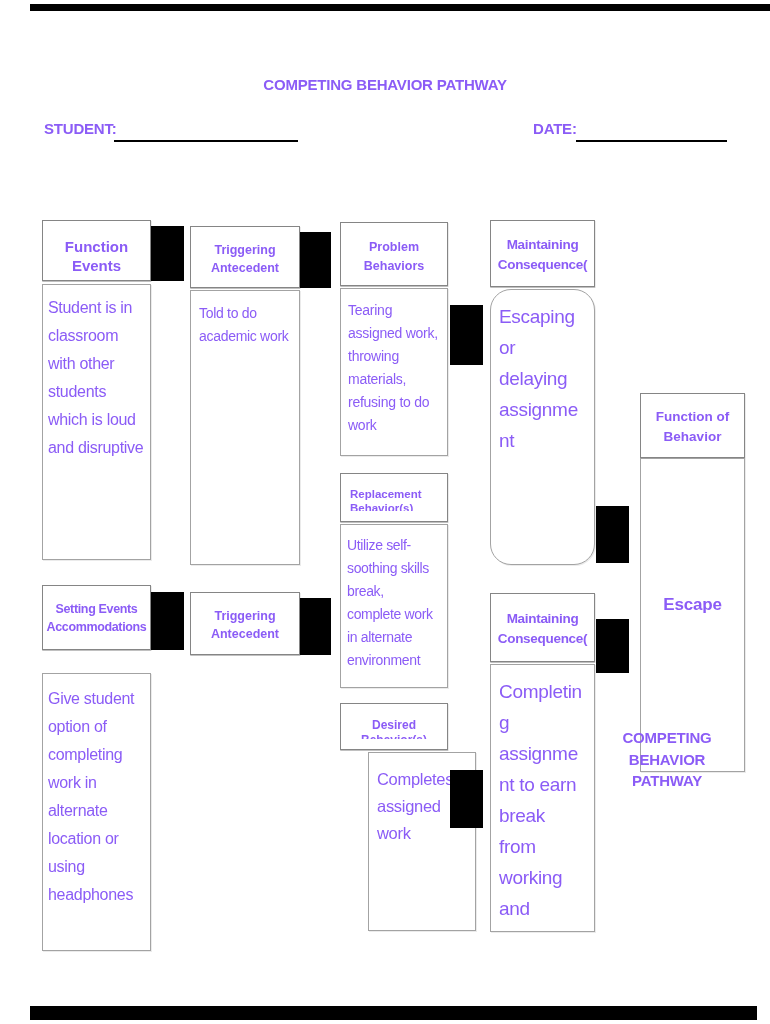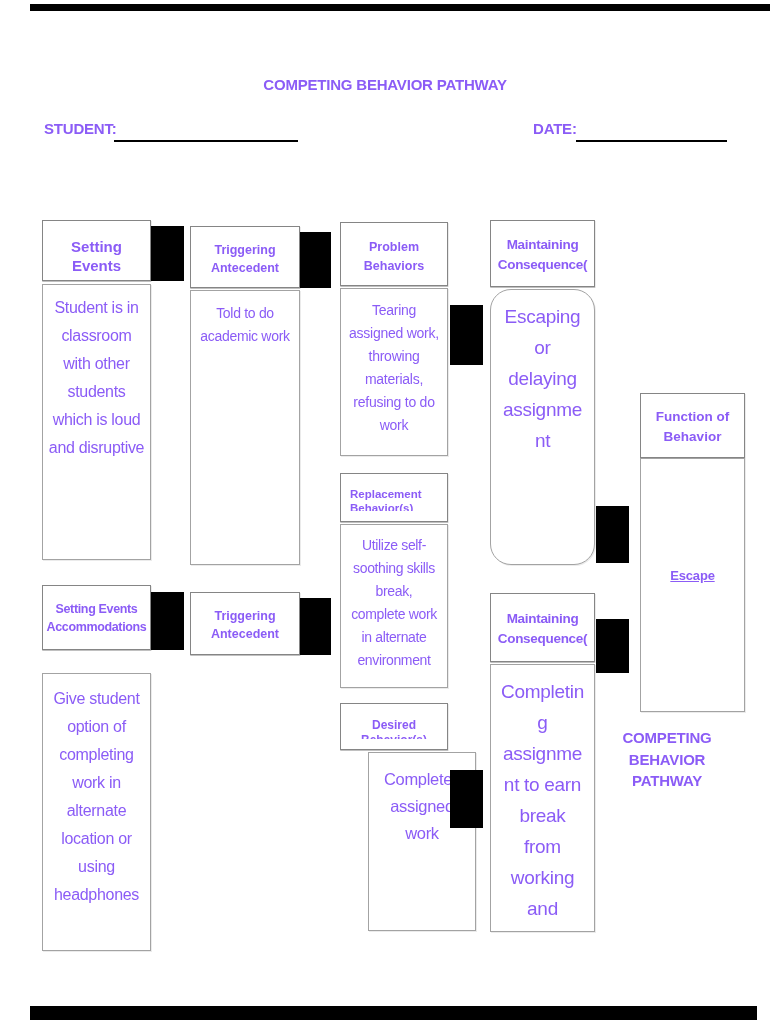--- a/index.html
+++ b/index.html
@@ -15,21 +15,21 @@
   #student-label{left:44px;top:120px;}
   #date-label{left:533px;top:120px;}
   .blank-line{position:absolute;height:18px;border-bottom:2px solid #000;}
   #student-line{left:114px;top:122px;width:184px;}
   #date-line{left:576px;top:122px;width:151px;}
 
   .hdr{position:absolute;background:#fff;border:1px solid #858585;box-sizing:border-box;
        text-align:center;font-weight:bold;overflow:hidden;
        box-shadow:0 1px 0 rgba(0,0,0,0.18),1px 1px 0 rgba(0,0,0,0.08);}
   .bod{position:absolute;background:#fff;border:1px solid #a3a3a3;box-sizing:border-box;
-       overflow:hidden;text-align:center;letter-spacing:-0.3px;
+       overflow:hidden;text-align:left;letter-spacing:-0.3px;
        box-shadow:1px 1px 0 rgba(0,0,0,0.08);}
   .conn{position:absolute;background:#000;}
   .hline{display:block;}
   .clip{overflow:hidden;}
 
   
   #se-h{left:42px;top:220px;width:109px;height:61px;font-size:15px;padding-top:14px;line-height:23px;}
   #se-h .clip{height:14px;line-height:15px;}
   #se-cn{left:151px;top:226px;width:33px;height:55px;}
   #se-b{left:42px;top:284px;width:109px;height:276px;font-size:16px;line-height:28px;padding:9px 5px;}
@@ -72,42 +72,42 @@
   #ta2-b{left:190px;top:657px;width:110px;height:278px;font-size:12.5px;line-height:19.5px;padding:10px 8px;letter-spacing:-0.2px;}
 
   
   #mc2-h{left:490px;top:593px;width:105px;height:69px;font-size:13.5px;padding-top:15px;line-height:20px;letter-spacing:-0.3px;}
   #mc2-cn{left:596px;top:619px;width:33px;height:54px;}
   #mc2-b{left:490px;top:664px;width:105px;height:268px;font-size:19px;line-height:31px;padding:11px 8px;
          overflow-wrap:break-word;word-break:break-word;}
 
   
   #fb-h{left:640px;top:393px;width:105px;height:65px;font-size:13.5px;padding-top:13px;line-height:20px;}
-  #fb-b{left:640px;top:458px;width:105px;height:254px;display:flex;align-items:center;justify-content:center;
-        font-weight:bold;font-size:13px;padding:0 0 20px 0;text-align:center;letter-spacing:-0.2px;text-decoration:underline;}
+  #fb-b{left:640px;top:458px;width:105px;height:314px;display:flex;align-items:center;justify-content:center;
+        font-weight:bold;font-size:17px;padding:0 0 20px 0;text-align:center;letter-spacing:-0.2px;}
 
   #caption{position:absolute;left:617px;top:727px;width:100px;text-align:center;
            font-weight:bold;font-size:15px;line-height:21.5px;letter-spacing:-0.2px;white-space:pre-line;}
 </style>
 </head>
 <body>
 
 <div id="page">
 
   <div id="bar-top" class="bar"></div>
 
   <div id="doc-title">COMPETING BEHAVIOR PATHWAY</div>
 
   <div id="student-label" class="fld-label">STUDENT:</div>
   <div id="student-line" class="blank-line"></div>
   <div id="date-label" class="fld-label">DATE:</div>
   <div id="date-line" class="blank-line"></div>
 
   <div id="se-h" class="hdr">
-    <span class="hline">Setting</span>
+    <span class="hline">Function</span>
     <span class="hline clip">Events</span>
   </div>
   <div id="se-cn" class="conn"></div>
   <div id="se-b" class="bod">Student is in classroom with other students which is loud and disruptive</div>
 
   <div id="ta1-h" class="hdr">
     <span class="hline">Triggering</span>
     <span class="hline">Antecedent</span>
   </div>
   <div id="ta1-cn" class="conn"></div>

